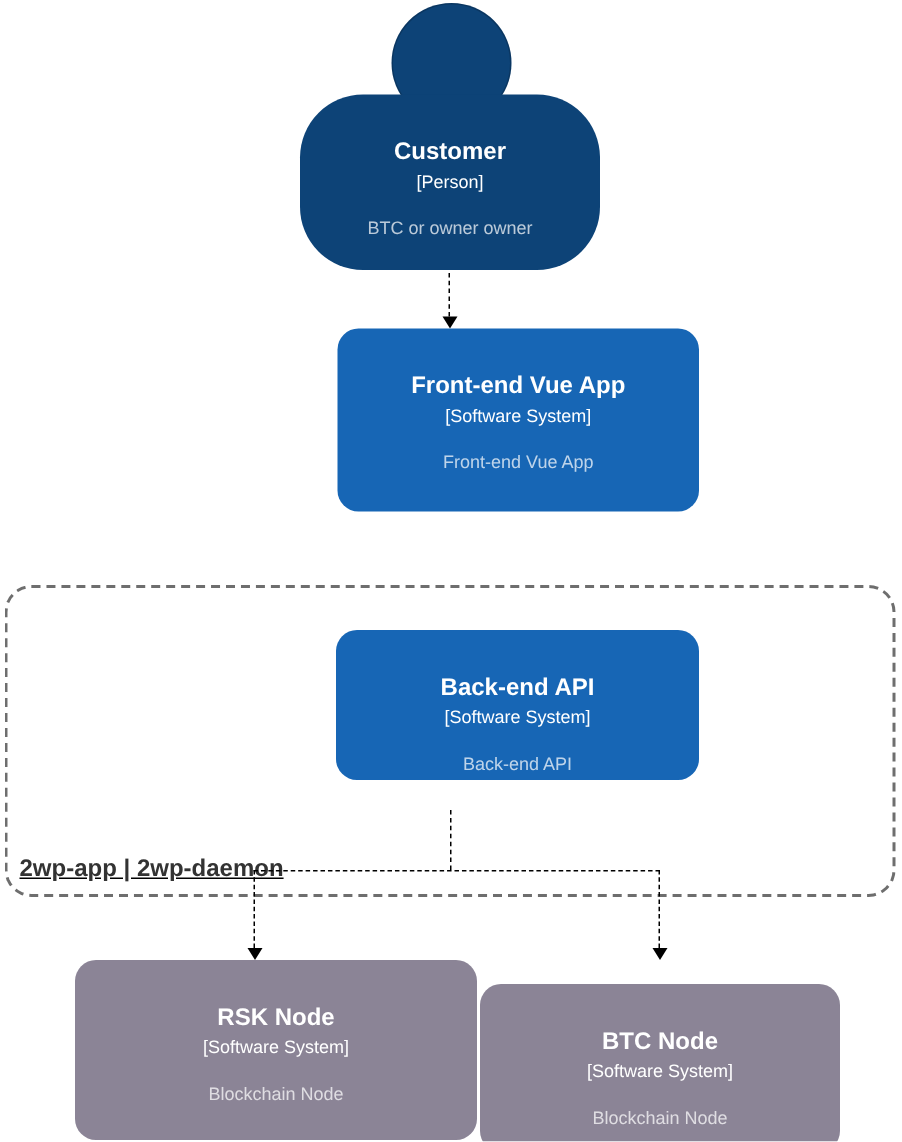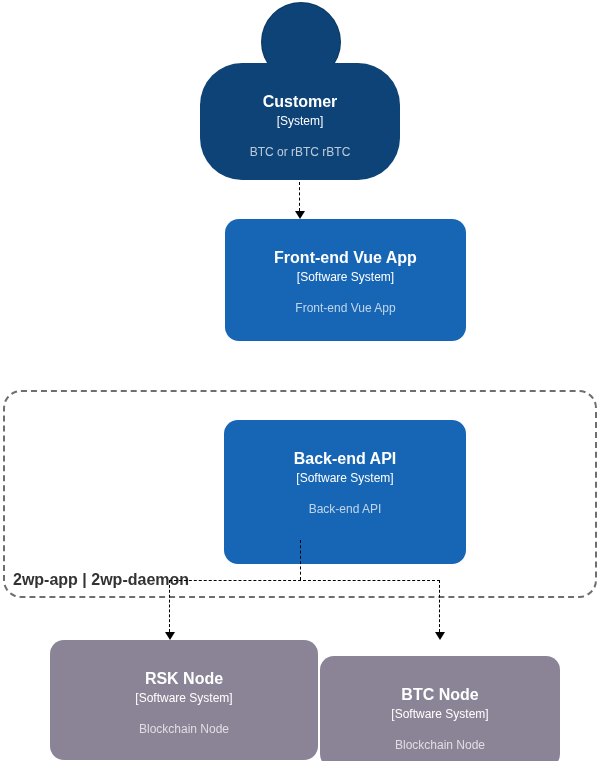--- a/index.html
+++ b/index.html
@@ -56,40 +56,41 @@
   .person-body {
     left: 200px;
     top: 63px;
     width: 200px;
     height: 117px;
     border-radius: 42px;
     background: var(--person_fill, #0d4377);
   }
 
   #frontend { left: 181px; top: 219px; width: 241px; height: 122px; }
-  #backend  { left: 180px; top: 420px; width: 242px; height: 144px; }
+  #backend  { left: 180px; top: 420px; width: 242px; height: 100px; }
   #rsk      { left: 50px;  top: 640px; width: 268px; height: 120px; }
   #btc      { left: 320px; top: 656px; width: 240px; height: 112px; }
 
   
   .boundary {
     position: absolute;
     left: 3px;
     top: 390px;
     width: 594px;
     height: 208px;
     box-sizing: border-box;
     border: 2px dashed var(--boundary_stroke, #6e6e6e);
     border-radius: 18px;
     background: transparent;
   }
   .boundary-label-block {
     position: absolute;
     left: 8px;
     bottom: 7px;
+    text-decoration: underline;
   }
   .boundary-label {
     font-size: 16px;
     font-weight: bold;
     color: var(--boundary_label, #333333);
     line-height: 1.1;
   }
   .boundary-sublabel {
     font-size: 12px;
     color: var(--boundary_sublabel, #555555);
@@ -127,22 +128,22 @@
   #edge2-rhead  { left: 435px; top: 632px; }
 </style>
 </head>
 <body>
 
 <div class="canvas">
 
   <div class="person-head"></div>
   <div class="node person-body">
     <div class="node-title">Customer</div>
-    <div class="node-type">[System]</div>
-    <div class="node-desc">BTC or rBTC rBTC</div>
+    <div class="node-type">[Person]</div>
+    <div class="node-desc">BTC or owner owner</div>
   </div>
 
   <div class="edge-v" id="edge1-line"></div>
   <div class="arrowhead" id="edge1-head"></div>
 
   <div class="node system" id="frontend">
     <div class="node-title">Front-end Vue App</div>
     <div class="node-type">[Software System]</div>
     <div class="node-desc">Front-end Vue App</div>
   </div>

